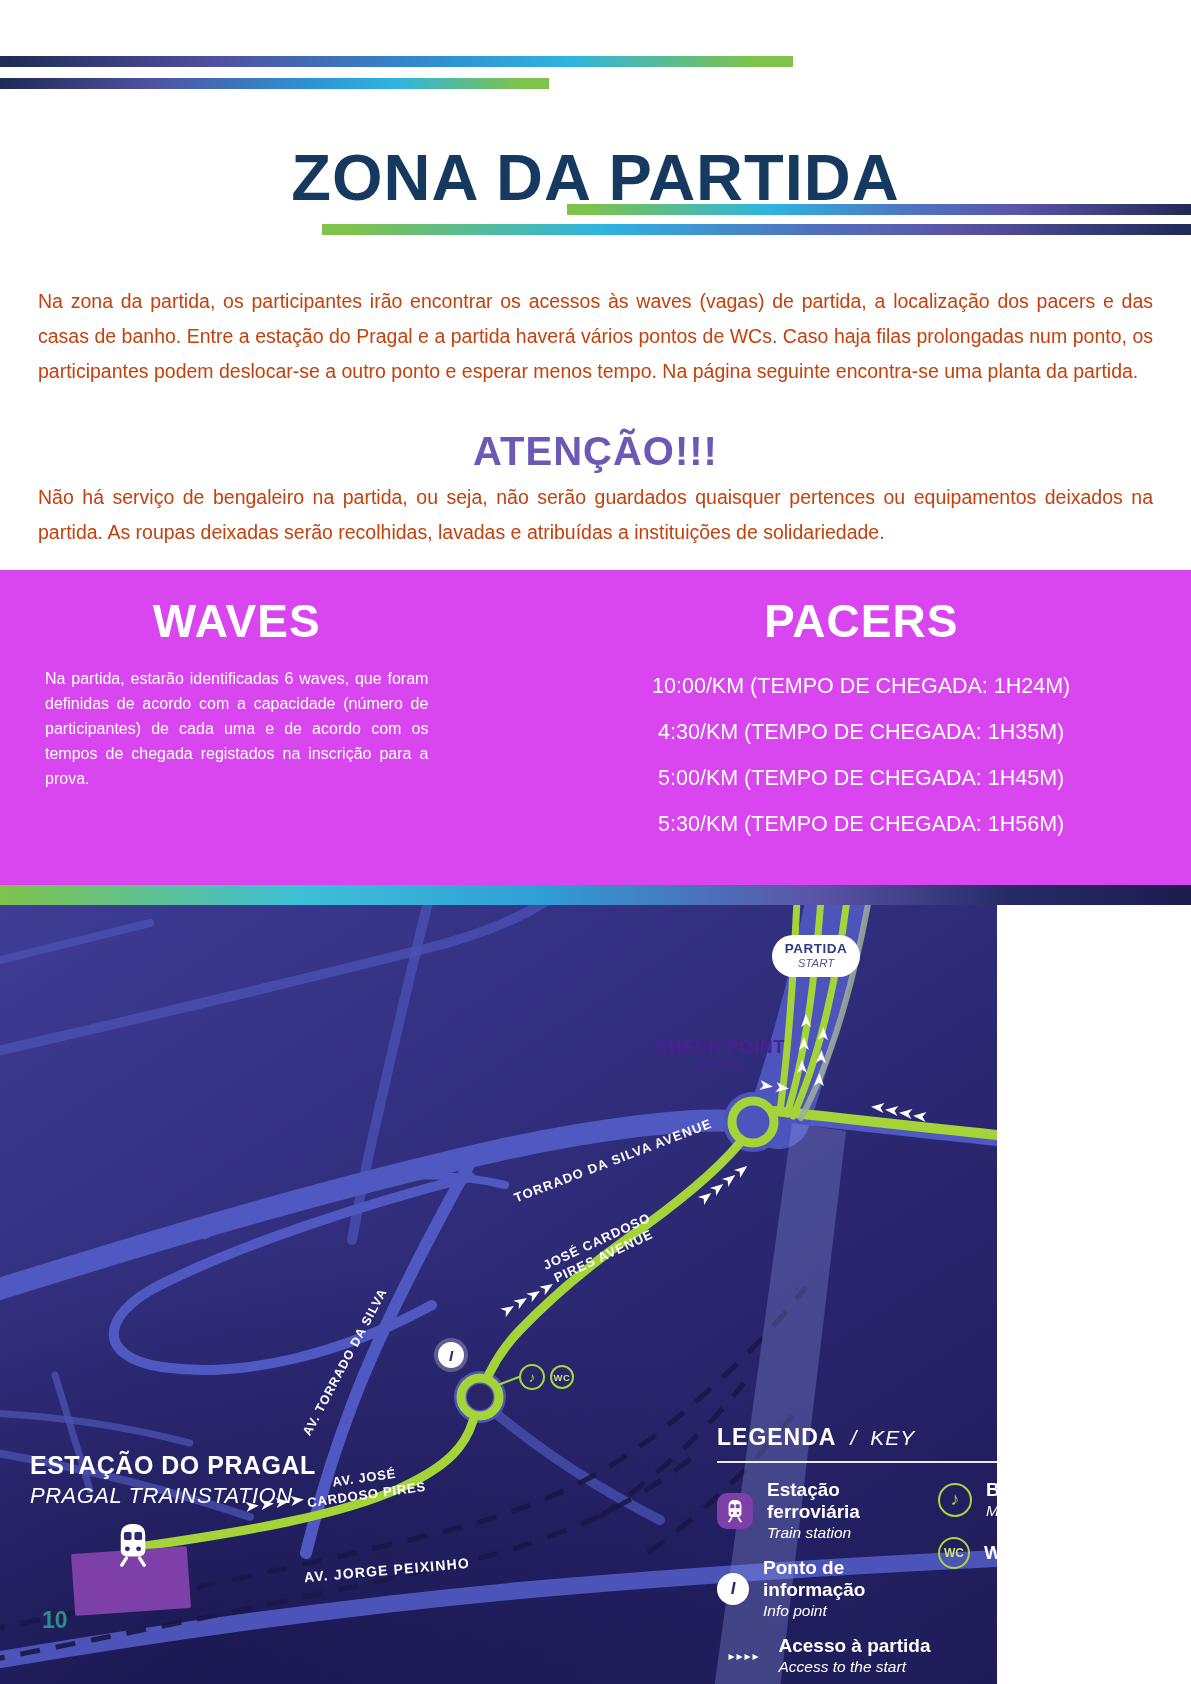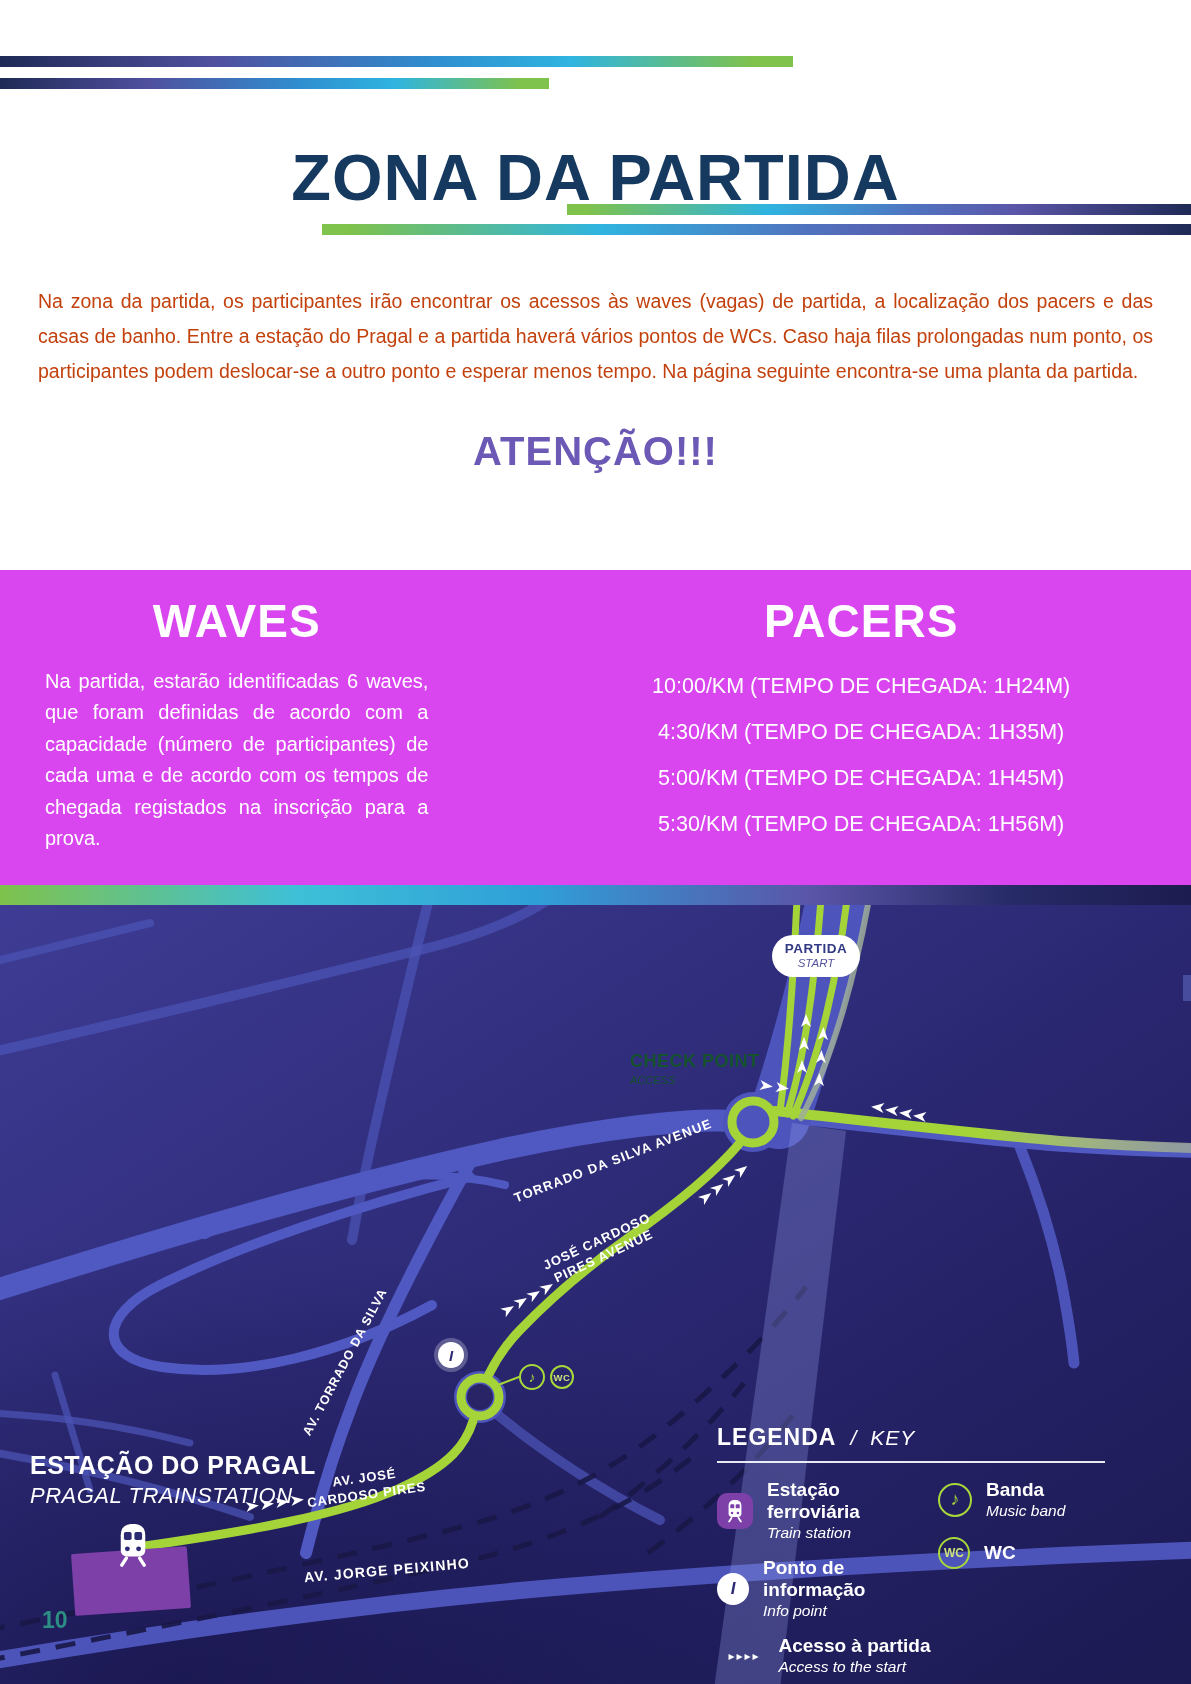--- a/index.html
+++ b/index.html
@@ -20,33 +20,33 @@
     font-size:19.5px;line-height:1.82;text-align:justify;}
   .intro{top:264px;}
   .attention-title{position:absolute;top:396px;left:0;right:0;text-align:center;
     font-size:40px;font-weight:800;letter-spacing:1px;color:#6c58b5;}
   .attention-body{top:460px;}
   .band{position:absolute;top:570px;left:0;width:100%;height:315px;background:#d946ef;
     color:#fff;display:flex;}
   .waves-col{box-sizing:border-box;width:40%;padding:24px 48px 0 45px;}
   .pacers-col{box-sizing:border-box;width:60%;padding:24px 90px 0 145px;}
   .band h2{margin:0;text-align:center;font-size:46px;font-weight:800;letter-spacing:1px;}
-  .waves-body{margin-top:18px;font-size:20px;line-height:1.57;text-align:justify;}
+  .waves-body{margin-top:18px;font-size:16px;line-height:1.57;text-align:justify;}
   .pacer-line{margin-top:21px;font-size:21.5px;line-height:25px;text-align:center;white-space:nowrap;}
   .pacer-line:first-of-type{margin-top:26px;}
   .divider{position:absolute;top:885px;left:0;width:100%;height:20px;
     background:linear-gradient(90deg,#7fc24c 0%,#3ec0d8 25%,#2f9fd8 45%,#5b55a8 68%,#262a66 85%,#1d1c50 100%);}
-  .map{position:absolute;top:905px;left:0;width:1191px;height:779px;overflow:hidden;}
+  .map{position:absolute;top:905px;left:0;width:997px;height:779px;overflow:hidden;}
   .map svg.map-svg{position:absolute;left:0;top:0;}
   .mlabel{position:absolute;color:#fff;font-weight:700;}
   .pill{position:absolute;left:772px;top:30px;width:88px;height:42px;background:#fff;border-radius:22px;
     display:flex;flex-direction:column;align-items:center;justify-content:center;line-height:1.1;}
   .pill-title{font-size:13.5px;font-weight:800;color:#333a85;letter-spacing:.5px;}
   .pill-sub{font-size:11.5px;font-style:italic;color:#55549c;}
-  .checkpoint{position:absolute;left:630px;top:146px;width:180px;text-align:left;color:#14532d;}
+  .checkpoint{position:absolute;left:630px;top:132px;width:180px;text-align:center;color:#4c1d95;}
   .checkpoint .l1{font-size:18px;font-weight:800;letter-spacing:.5px;}
   .checkpoint .l2{font-size:11px;font-style:italic;margin-top:2px;}
   .lbl-torrado{left:488px;top:248px;width:250px;text-align:center;transform:rotate(-21deg);
     font-size:13px;letter-spacing:1.2px;}
   .lbl-jcardoso{left:518px;top:328px;width:165px;text-align:center;transform:rotate(-25deg);
     font-size:13px;letter-spacing:1px;line-height:1.25;}
   .lbl-avtorrado{left:250px;top:450px;width:190px;text-align:center;transform:rotate(-62deg);
     font-size:12.5px;letter-spacing:1px;}
   .lbl-avjose{left:293px;top:565px;width:145px;text-align:center;transform:rotate(-8deg);
     font-size:13px;letter-spacing:.8px;line-height:1.3;}
@@ -95,20 +95,21 @@
   <div class="gbar bar-b"></div>
 
   <h1 class="page-title">ZONA DA PARTIDA</h1>
 
   <div class="gbar bar-c"></div>
   <div class="gbar bar-d"></div>
 
   <p class="body-text intro">Na zona da partida, os participantes irão encontrar os acessos às waves (vagas) de partida, a localização dos pacers e das casas de banho. Entre a estação do Pragal e a partida haverá vários pontos de WCs. Caso haja filas prolongadas num ponto, os participantes podem deslocar-se a outro ponto e esperar menos tempo. Na página seguinte encontra-se uma planta da partida.</p>
 
   <h2 class="attention-title">ATENÇÃO!!!</h2>
+  <p class="body-text attention-body">Não há serviço de bengaleiro na partida, ou seja, não serão guardados quaisquer pertences ou equipamentos deixados na partida. As roupas deixadas serão recolhidas, lavadas e atribuídas a instituições de solidariedade.</p>
 
   <div class="band">
     <div class="waves-col">
       <h2>WAVES</h2>
       <p class="waves-body">Na partida, estarão identificadas 6 waves, que foram definidas de acordo com a capacidade (número de participantes) de cada uma e de acordo com os tempos de chegada registados na inscrição para a prova.</p>
     </div>
     <div class="pacers-col">
       <h2>PACERS</h2>
       <div class="pacer-line">10:00/KM (TEMPO DE CHEGADA: 1H24M)</div>
       <div class="pacer-line">4:30/KM (TEMPO DE CHEGADA: 1H35M)</div>

